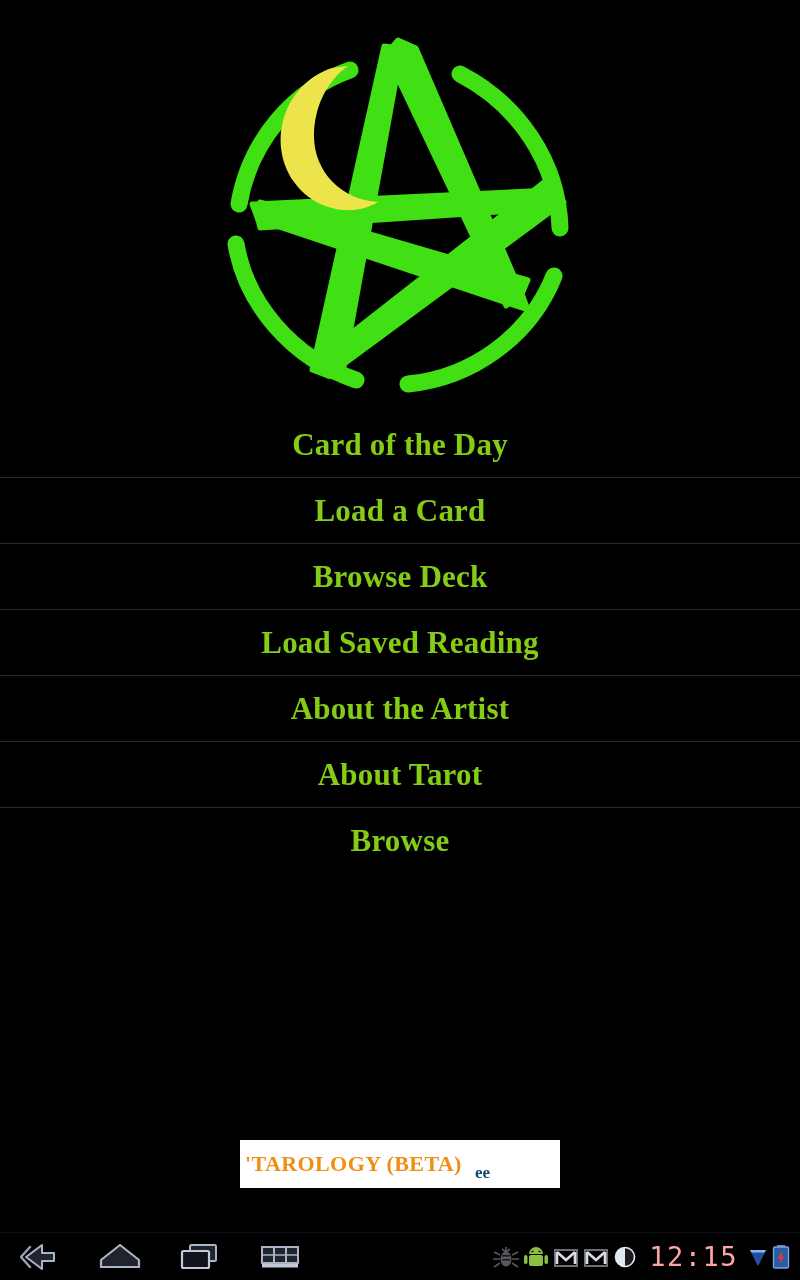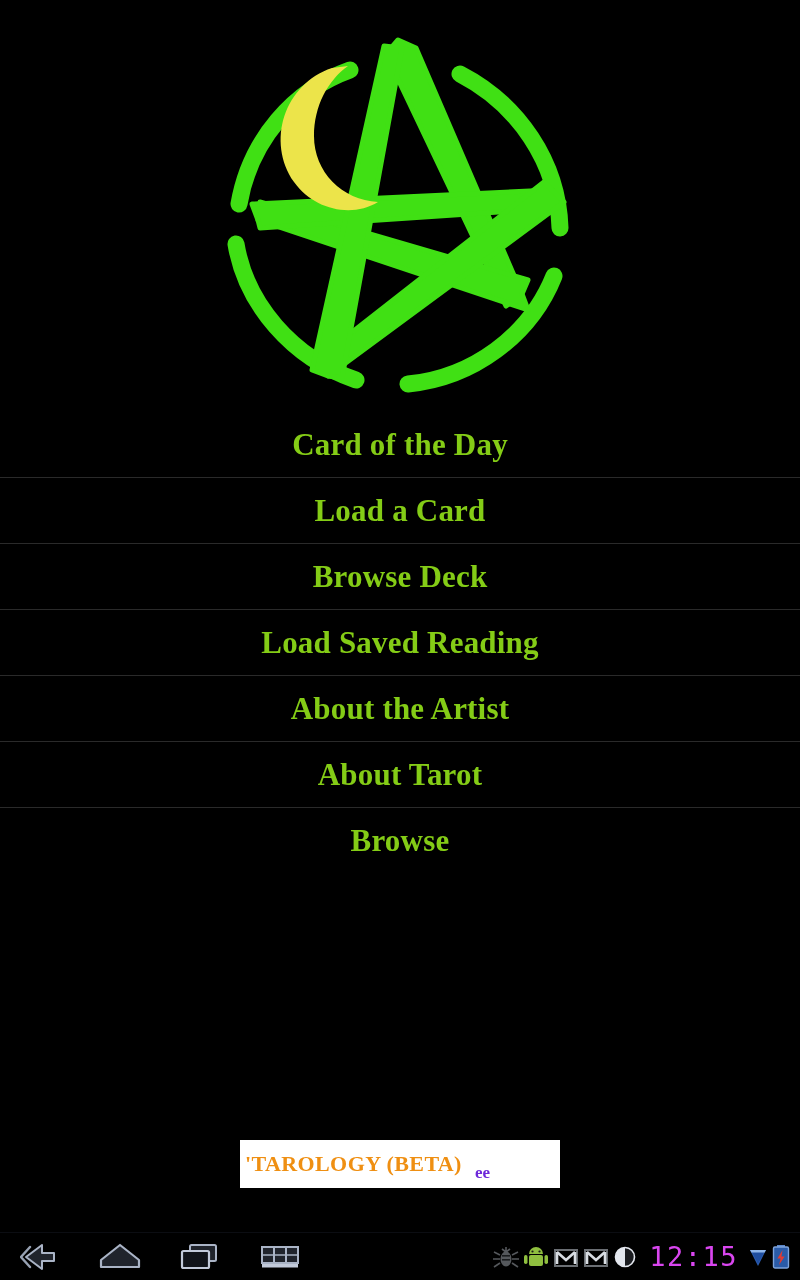--- a/index.html
+++ b/index.html
@@ -63,21 +63,21 @@
     color:#ef8f12;
     font-family:"Liberation Serif", serif;
     font-weight:bold;
     font-size:22px;
     line-height:26px;
     white-space:nowrap;
     letter-spacing:0.4px;
   }
   #ad-sub {
     position:absolute; left:235px; top:24px;
-    color:#6d28d9;
+    color:#0c4a6e;
     font-family:"Liberation Serif", serif;
     font-weight:bold;
     font-size:17px;
     line-height:18px;
     white-space:nowrap;
   }
 
   
   #system-bar {
     position:absolute; left:0; bottom:0;
@@ -97,21 +97,21 @@
 
   #status-group {
     position:absolute; right:8px; top:0; height:48px;
     display:flex; align-items:center; gap:0px;
   }
   .status-icon {
     height:48px; display:flex; align-items:center; justify-content:center;
   }
   .status-icon svg { display:block; }
   #clock {
-    color:#d946ef;
+    color:#fca5a5;
     font-family:"DejaVu Sans Mono", monospace;
     font-size:27px;
     line-height:30px;
     letter-spacing:1.5px;
     padding:0 8px 0 10px;
     white-space:nowrap;
   }
 </style>
 </head>
 <body>

